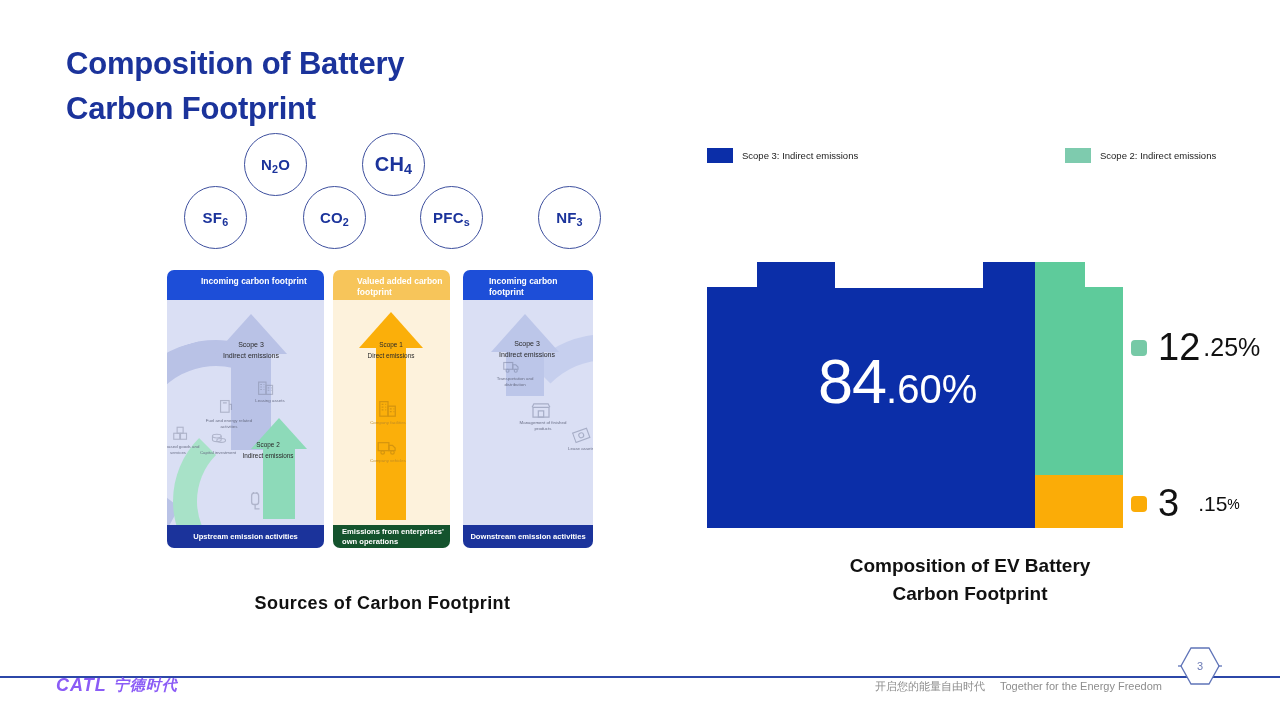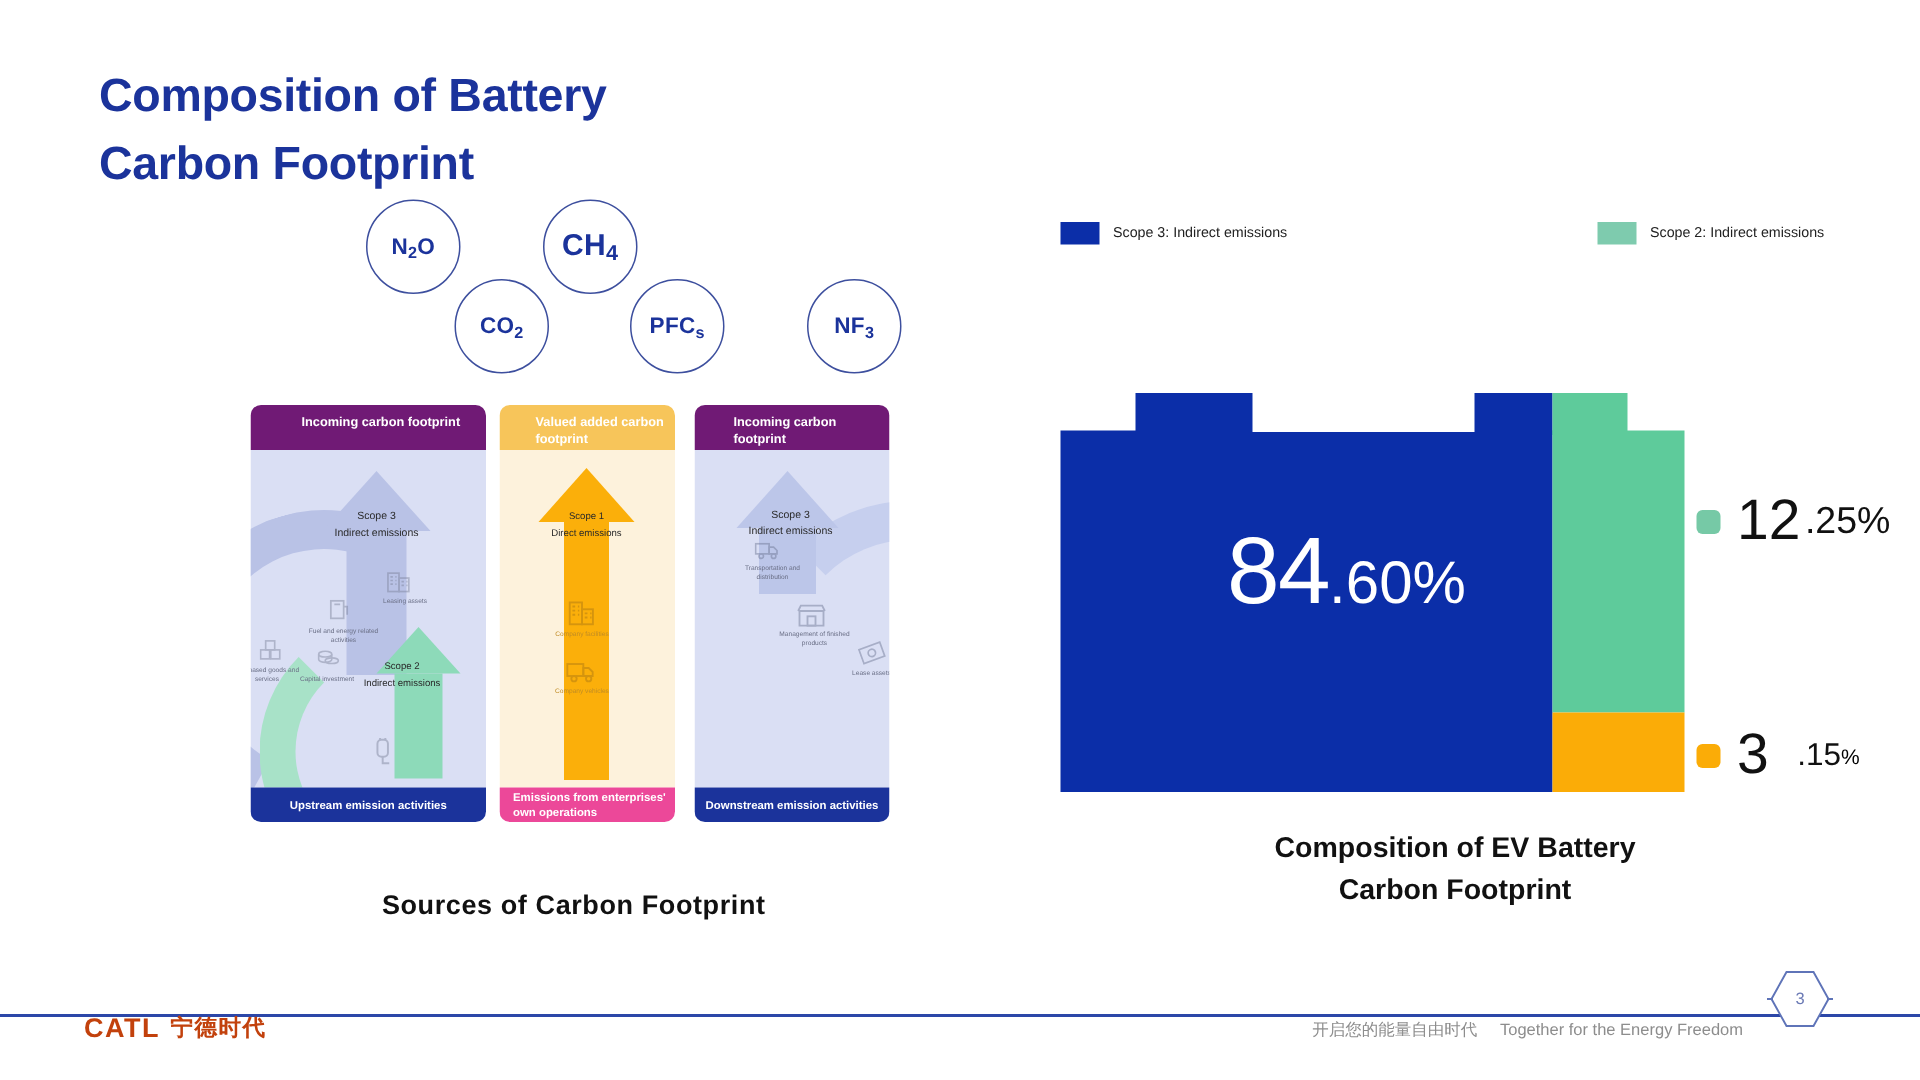--- a/index.html
+++ b/index.html
@@ -94,25 +94,25 @@
     font-size: 7.6px;
     font-weight: 600;
     display: flex;
     align-items: center;
     justify-content: center;
     text-align: center;
     line-height: 1.25;
     padding: 0 4px;
     box-sizing: border-box;
   }
-  .panel.blue .panel-head { background: #701a75; }
+  .panel.blue .panel-head { background: #1d4ed8; }
   .panel.blue .panel-foot { background: #1b339b; }
   .panel.blue .panel-body { background: #dadff4; }
   .panel.gold .panel-head { background: #f7c55a; }
-  .panel.gold .panel-foot { background: #ec4899; }
+  .panel.gold .panel-foot { background: #14532d; }
   .panel.gold .panel-body { background: #fdf2dc; }
 
   
   .uparrow {
     position: absolute;
     display: flex;
     flex-direction: column;
     align-items: center;
   }
   .uparrow .head {
@@ -222,21 +222,22 @@
     position: absolute;
     left: 0; right: 0; top: 676px;
     height: 2px;
     background: #2c47a8;
   }
   .brand {
     position: absolute;
     left: 56px; top: 675px;
     display: flex;
     align-items: center;
-    color: #c2410c;
+    color: #8b5cf6;
+    font-style: italic;
   }
   .brand-latin {
     font-size: 18px;
     font-weight: bold;
     letter-spacing: 1px;
   }
   .brand-cn {
     font-size: 15px;
     font-weight: bold;
     margin-left: 7px;
@@ -267,20 +268,23 @@
 <body>
 
 <div class="slide">
 
   <div class="slide-title">
     <span>Composition of Battery</span>
     <span class="l2">Carbon Footprint</span>
   </div>
 
   <div class="gas-layer">
+    <div class="gas" style="left:184px;top:186px;width:63px;height:63px;font-size:15px;">
+      <span>SF<sub>6</sub></span>
+    </div>
     <div class="gas" style="left:244px;top:133px;width:63px;height:63px;font-size:15px;">
       <span>N<sub>2</sub>O</span>
     </div>
     <div class="gas" style="left:303px;top:186px;width:63px;height:63px;font-size:15px;">
       <span>CO<sub>2</sub></span>
     </div>
     <div class="gas" style="left:362px;top:133px;width:63px;height:63px;font-size:20px;">
       <span>CH<sub>4</sub></span>
     </div>
     <div class="gas" style="left:420px;top:186px;width:63px;height:63px;font-size:15px;">

